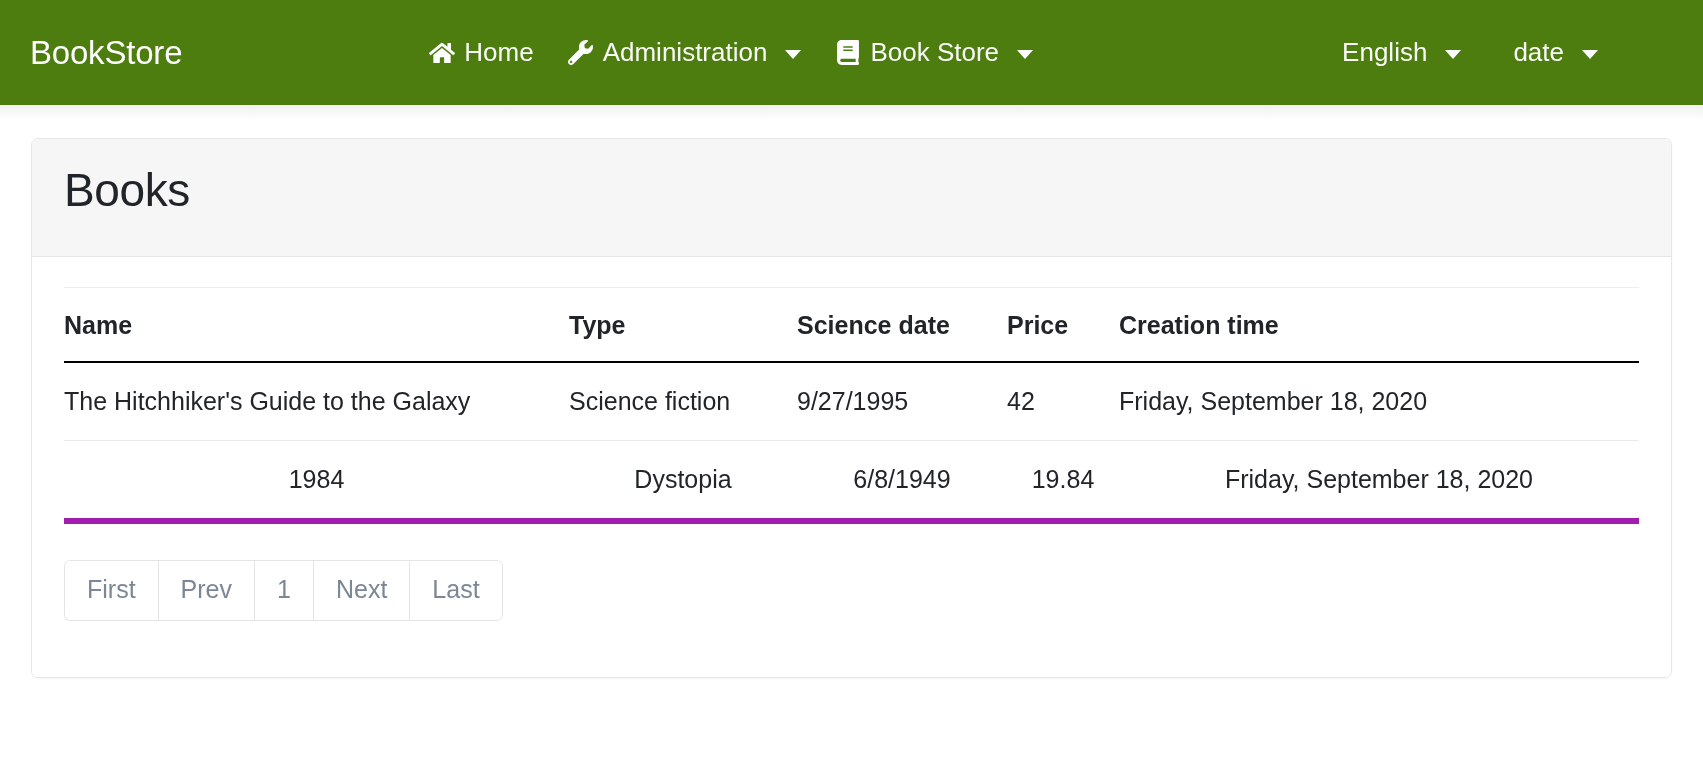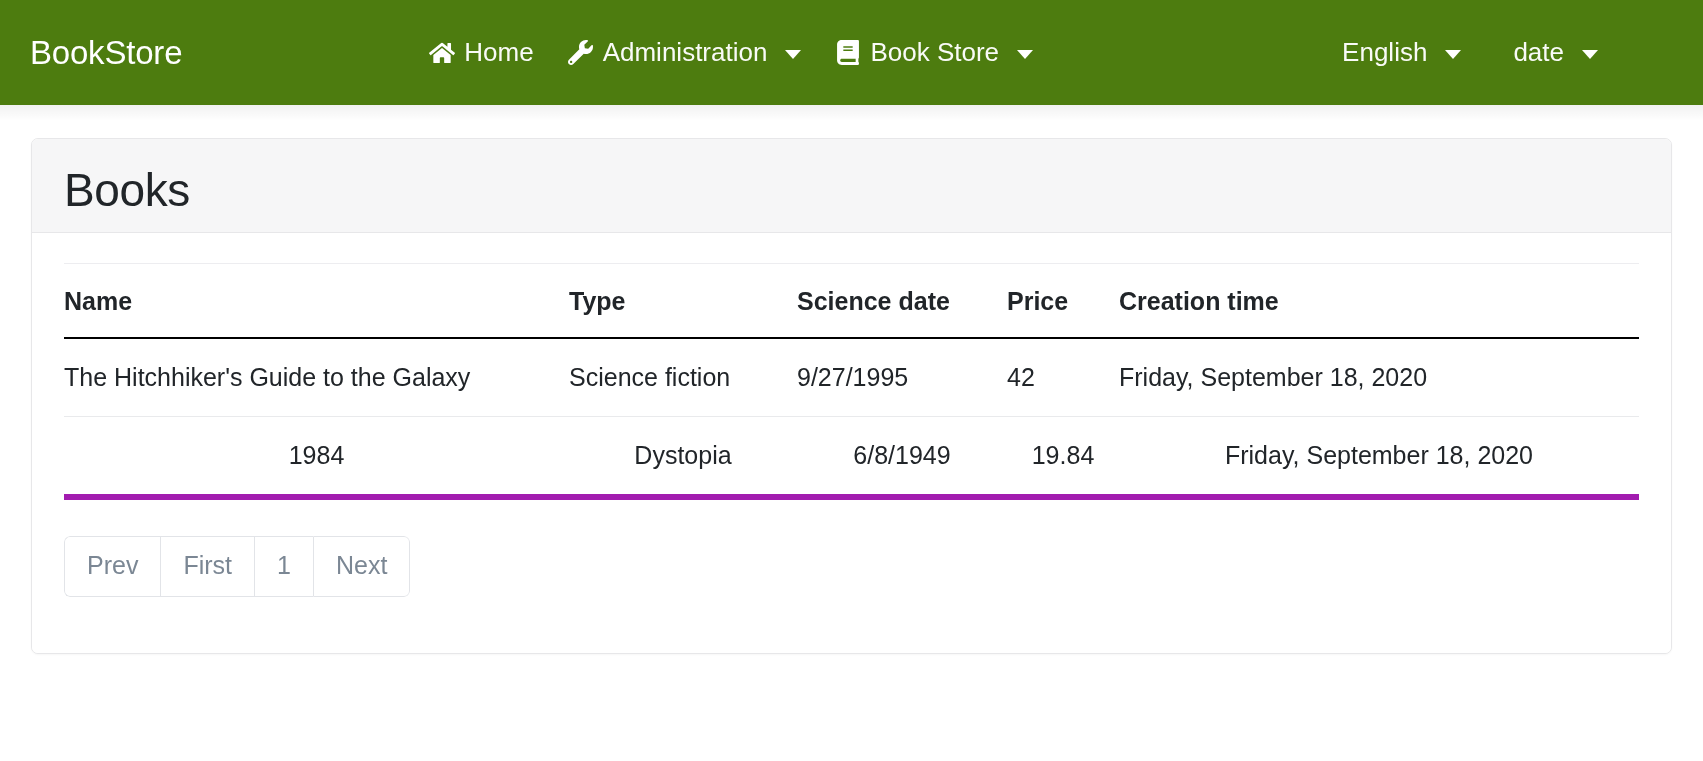--- a/index.html
+++ b/index.html
@@ -90,21 +90,21 @@
   .card {
     border: 1px solid #e7e7e9;
     border-radius: 7px;
     background: #ffffff;
     box-shadow: 0 1px 2px rgba(0,0,0,0.035);
     overflow: hidden;
   }
   .card-header {
     background: #f6f6f7;
     border-bottom: 1px solid #e7e7e9;
-    padding: 26px 32px 16px 32px;
+    padding: 26px 32px 40px 32px;
   }
   .card-title {
     font-size: 46px;
     font-weight: 400;
     color: #212529;
     line-height: 1.1;
     margin: 0;
     letter-spacing: -0.4px;
   }
   .card-body {
@@ -269,21 +269,22 @@
             <td class="col-name">1984</td>
             <td class="col-type">Dystopia</td>
             <td class="col-publish">6/8/1949</td>
             <td class="col-price">19.84</td>
             <td class="col-creation">Friday, September 18, 2020</td>
           </tr>
         </tbody>
       </table>
 
       <div class="pagination">
+        <div class="page-btn">First</div>
         <div class="page-btn">Prev</div>
-        <div class="page-btn">First</div>
         <div class="page-btn">1</div>
         <div class="page-btn">Next</div>
+        <div class="page-btn">Last</div>
       </div>
 
     </div>
   </div>
 </div>
 
 </body></html>

